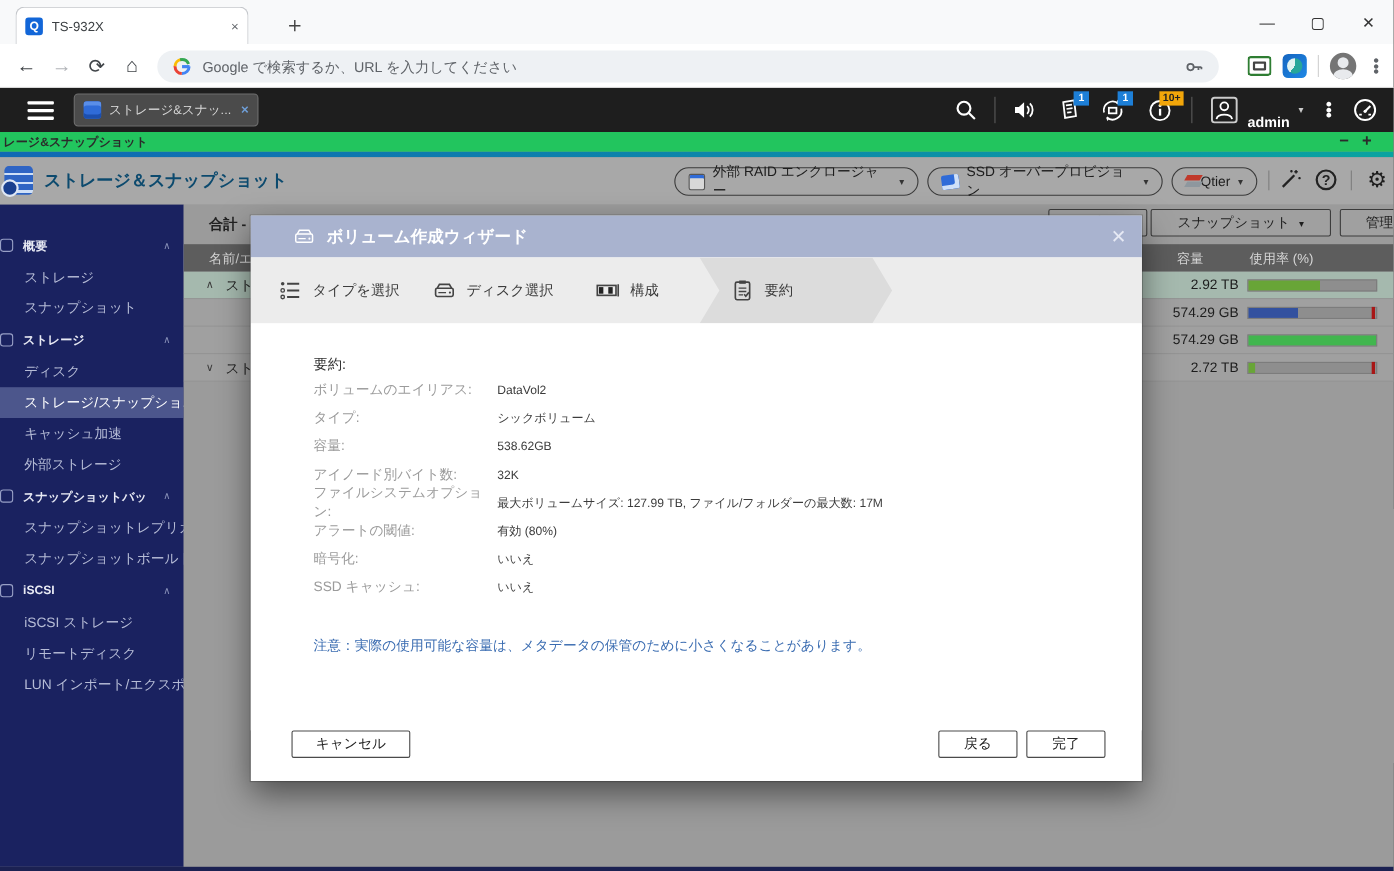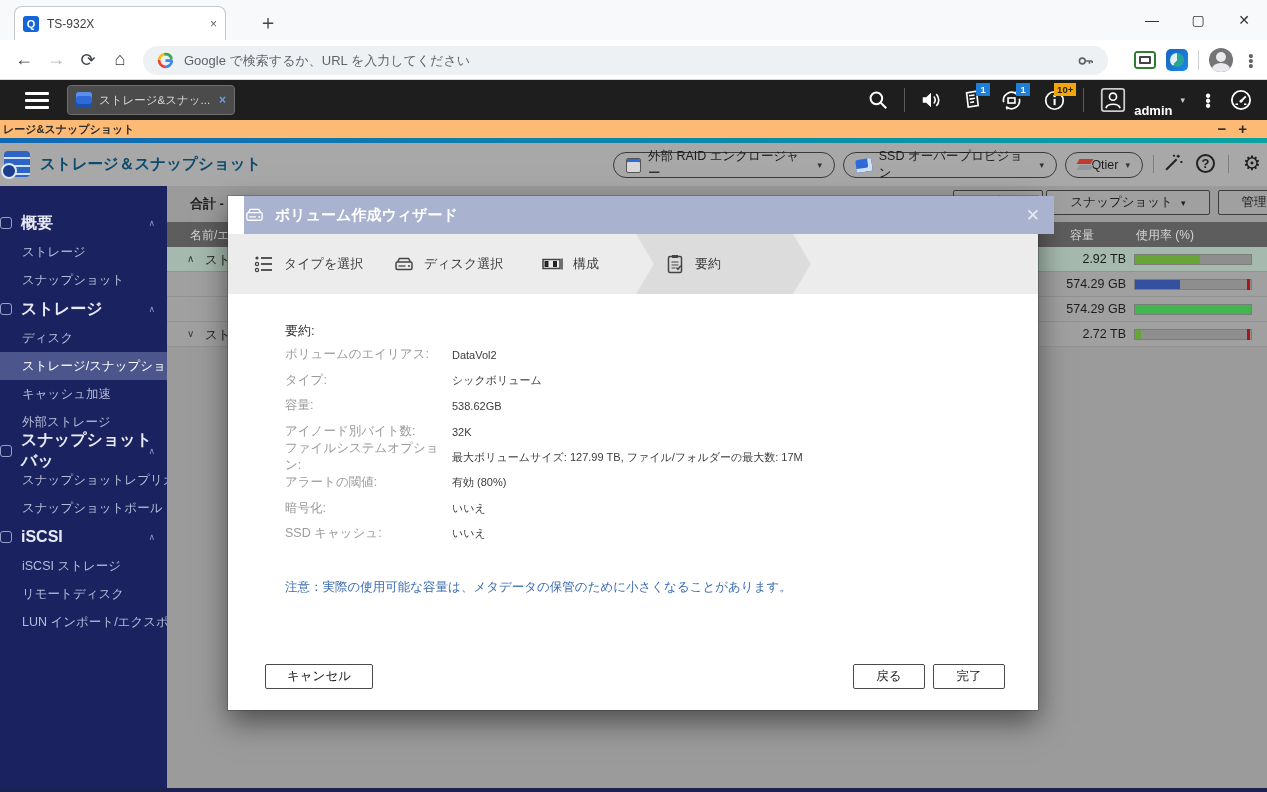--- a/index.html
+++ b/index.html
@@ -55,21 +55,21 @@
   .qsep { width:1px; height:24px; background:#5a5a5a; margin:0 6px; }
   .badge { position:absolute; top:3px; right:1px; min-width:14px; height:13px; background:#1d7fd7; color:#fff;
            font-size:9.5px; font-weight:bold; display:flex; align-items:center; justify-content:center; padding:0 2px; }
   .badge.orange { background:#f2a60a; color:#222; }
   .adminbox { display:flex; align-items:center; gap:8px; margin:0 10px; }
   .admin-lab { color:#fff; font-size:13px; font-weight:bold;margin-top:20px; }
   .wcaret { color:#ccc; font-size:9px; }
   .qkebab { color:#fff; font-size:16px; line-height:5px; width:26px; text-align:center; }
 
   
-  .wtitle { position:absolute; left:0; top:120px; width:1267px; height:18px; background:#fdba74; }
+  .wtitle { position:absolute; left:0; top:120px; width:1267px; height:18px; background:#22c55e; }
   .wtitle .tt { position:absolute; left:3px; top:2px; font-size:11px; font-weight:bold; color:#2b2b2b; }
   .wtitle .wc { position:absolute; right:8px; top:0px; font-size:15px; font-weight:bold; color:#2b2b2b; letter-spacing:12px; }
   .grad { position:absolute; left:0; top:138px; width:1267px; height:5px; }
   .appheader { position:absolute; left:0; top:143px; width:1267px; height:43px; background:#a8a8a8; }
   .app-big-ic { position:absolute; left:4px; top:8px; width:26px; height:26px; border-radius:4px;
                 background:repeating-linear-gradient(#2e64c4 0 6px, #cfe0f8 6px 8px); }
   .app-big-ic:after { content:""; position:absolute; left:-3px; bottom:-2px; width:12px; height:12px;
                       border-radius:50%; background:#1a3f8f; border:2px solid #dfe7f5; }
   .apptitle { position:absolute; left:40px; top:11px; font-size:15.5px; font-weight:bold; color:#0c4a6e; }
   .hdr-btn { position:absolute; top:9px; height:26px; border:1px solid #3a3a3a; border-radius:13px;
@@ -84,21 +84,21 @@
   .qtier-ic:after  { content:""; position:absolute; left:0; top:6px; width:14px; height:5px; background:#8e979e; transform:skewX(-30deg); }
   .hdr-ic { position:absolute; top:10px; font-size:17px; color:#1d1d1d; }
   .help-c { position:absolute; top:11px; width:19px; height:19px; border:2px solid #222; border-radius:50%;
             font-size:13px; font-weight:bold; color:#222; display:flex; align-items:center; justify-content:center; }
   .hsep { position:absolute; top:12px; width:1px; height:18px; background:#7e7e7e; }
 
   
   .sidebar { position:absolute; left:0; top:186px; width:167px; height:602px; background:#1a2260; overflow:hidden; padding-top:22px; }
   .snav-sec { position:relative; height:30px; display:flex; align-items:center; padding-left:6px; }
   .sicon { width:12px; height:12px; border:1.5px solid #98a0c6; border-radius:3px; margin-left:-6px; margin-right:9px; flex:none; }
-  .slabel { font-size:16px; font-weight:bold; color:#e8eaf4; }
+  .slabel { font-size:11px; font-weight:bold; color:#e8eaf4; }
   .scaret { position:absolute; right:12px; font-size:9px; color:#8890b8; }
   .snav-item { height:28px; line-height:28px; padding-left:22px; font-size:12.5px; color:#b6bcd6; white-space:nowrap; }
   .snav-item.selected { background:#4c568c; color:#fff; }
 
   .main { position:absolute; left:167px; top:186px; width:1100px; height:602px; background:#9b9b9b; overflow:hidden; }
   .sumline { position:absolute; left:23px; top:9px; font-size:13px; font-weight:bold; color:#222; white-space:nowrap; }
   .tb-btn { position:absolute; top:4px; height:25px; border:1px solid #3c3c3c; background:rgba(255,255,255,0.05);
             font-size:12.5px; color:#1e1e1e; display:flex; align-items:center; justify-content:center; gap:8px; border-radius:2px; }
   .tb-btn .c { font-size:9px; }
   .thead { position:absolute; left:0; top:36px; width:1100px; height:25px; background:#5d5d5d; }
@@ -109,21 +109,21 @@
   .trow .arrow { position:absolute; left:20px; top:6px; font-size:10px; color:#3b3b3b; }
   .trow .rname { position:absolute; left:38px; top:5px; font-size:12.5px; color:#222; white-space:nowrap; }
   .trow .cap { position:absolute; right:141px; top:5px; font-size:12.5px; color:#1c1c1c; }
   .track { position:absolute; left:967px; top:7px; width:118px; height:11px; background:#8e8e8e; border:1px solid #7c7c7c; }
   .fill { position:absolute; left:0; top:0; bottom:0; }
   .tick { position:absolute; top:-1px; bottom:-1px; width:3px; background:#a81616; }
 
   
   .dialog { position:absolute; left:228px; top:196px; width:810px; height:514px; background:#fff; z-index:20;
             box-shadow:0 12px 28px rgba(0,0,0,0.5), 0 0 0 1px rgba(70,70,70,0.35); }
-  .dlg-head { position:absolute; left:16px; top:0; width:810px; height:38px; display:flex; align-items:center; gap:10px; }
+  .dlg-head { position:absolute; left:0; top:0; width:810px; height:38px; display:flex; align-items:center; padding-left:38px; gap:10px; }
   .dlg-title { font-size:15px; font-weight:bold; color:#fff; }
   .dlg-close { position:absolute; right:14px; top:9px; font-size:17px; color:#e6e9f4; }
   .steps { position:absolute; left:0; top:38px; width:810px; height:60px; background:#ececec; display:flex; align-items:center; padding-left:25px; }
   .step { display:flex; align-items:center; gap:9px; height:60px; }
   .step .slab { font-size:13px; color:#3c3c3c; }
   .step.active { background:#dcdcdc; clip-path:polygon(0 0, calc(100% - 18px) 0, 100% 50%, calc(100% - 18px) 100%, 0 100%, 18px 50%); padding-left:28px; }
   .dlg-body { position:absolute; left:0; top:98px; width:810px; height:370px; background:#fff; }
   .dlg-heading { position:absolute; left:57px; top:28px; font-size:13px; color:#333; }
   .fields { position:absolute; left:0; top:48px; width:810px; }
   .frow { display:flex; padding-left:57px; height:25.6px; align-items:center; }

